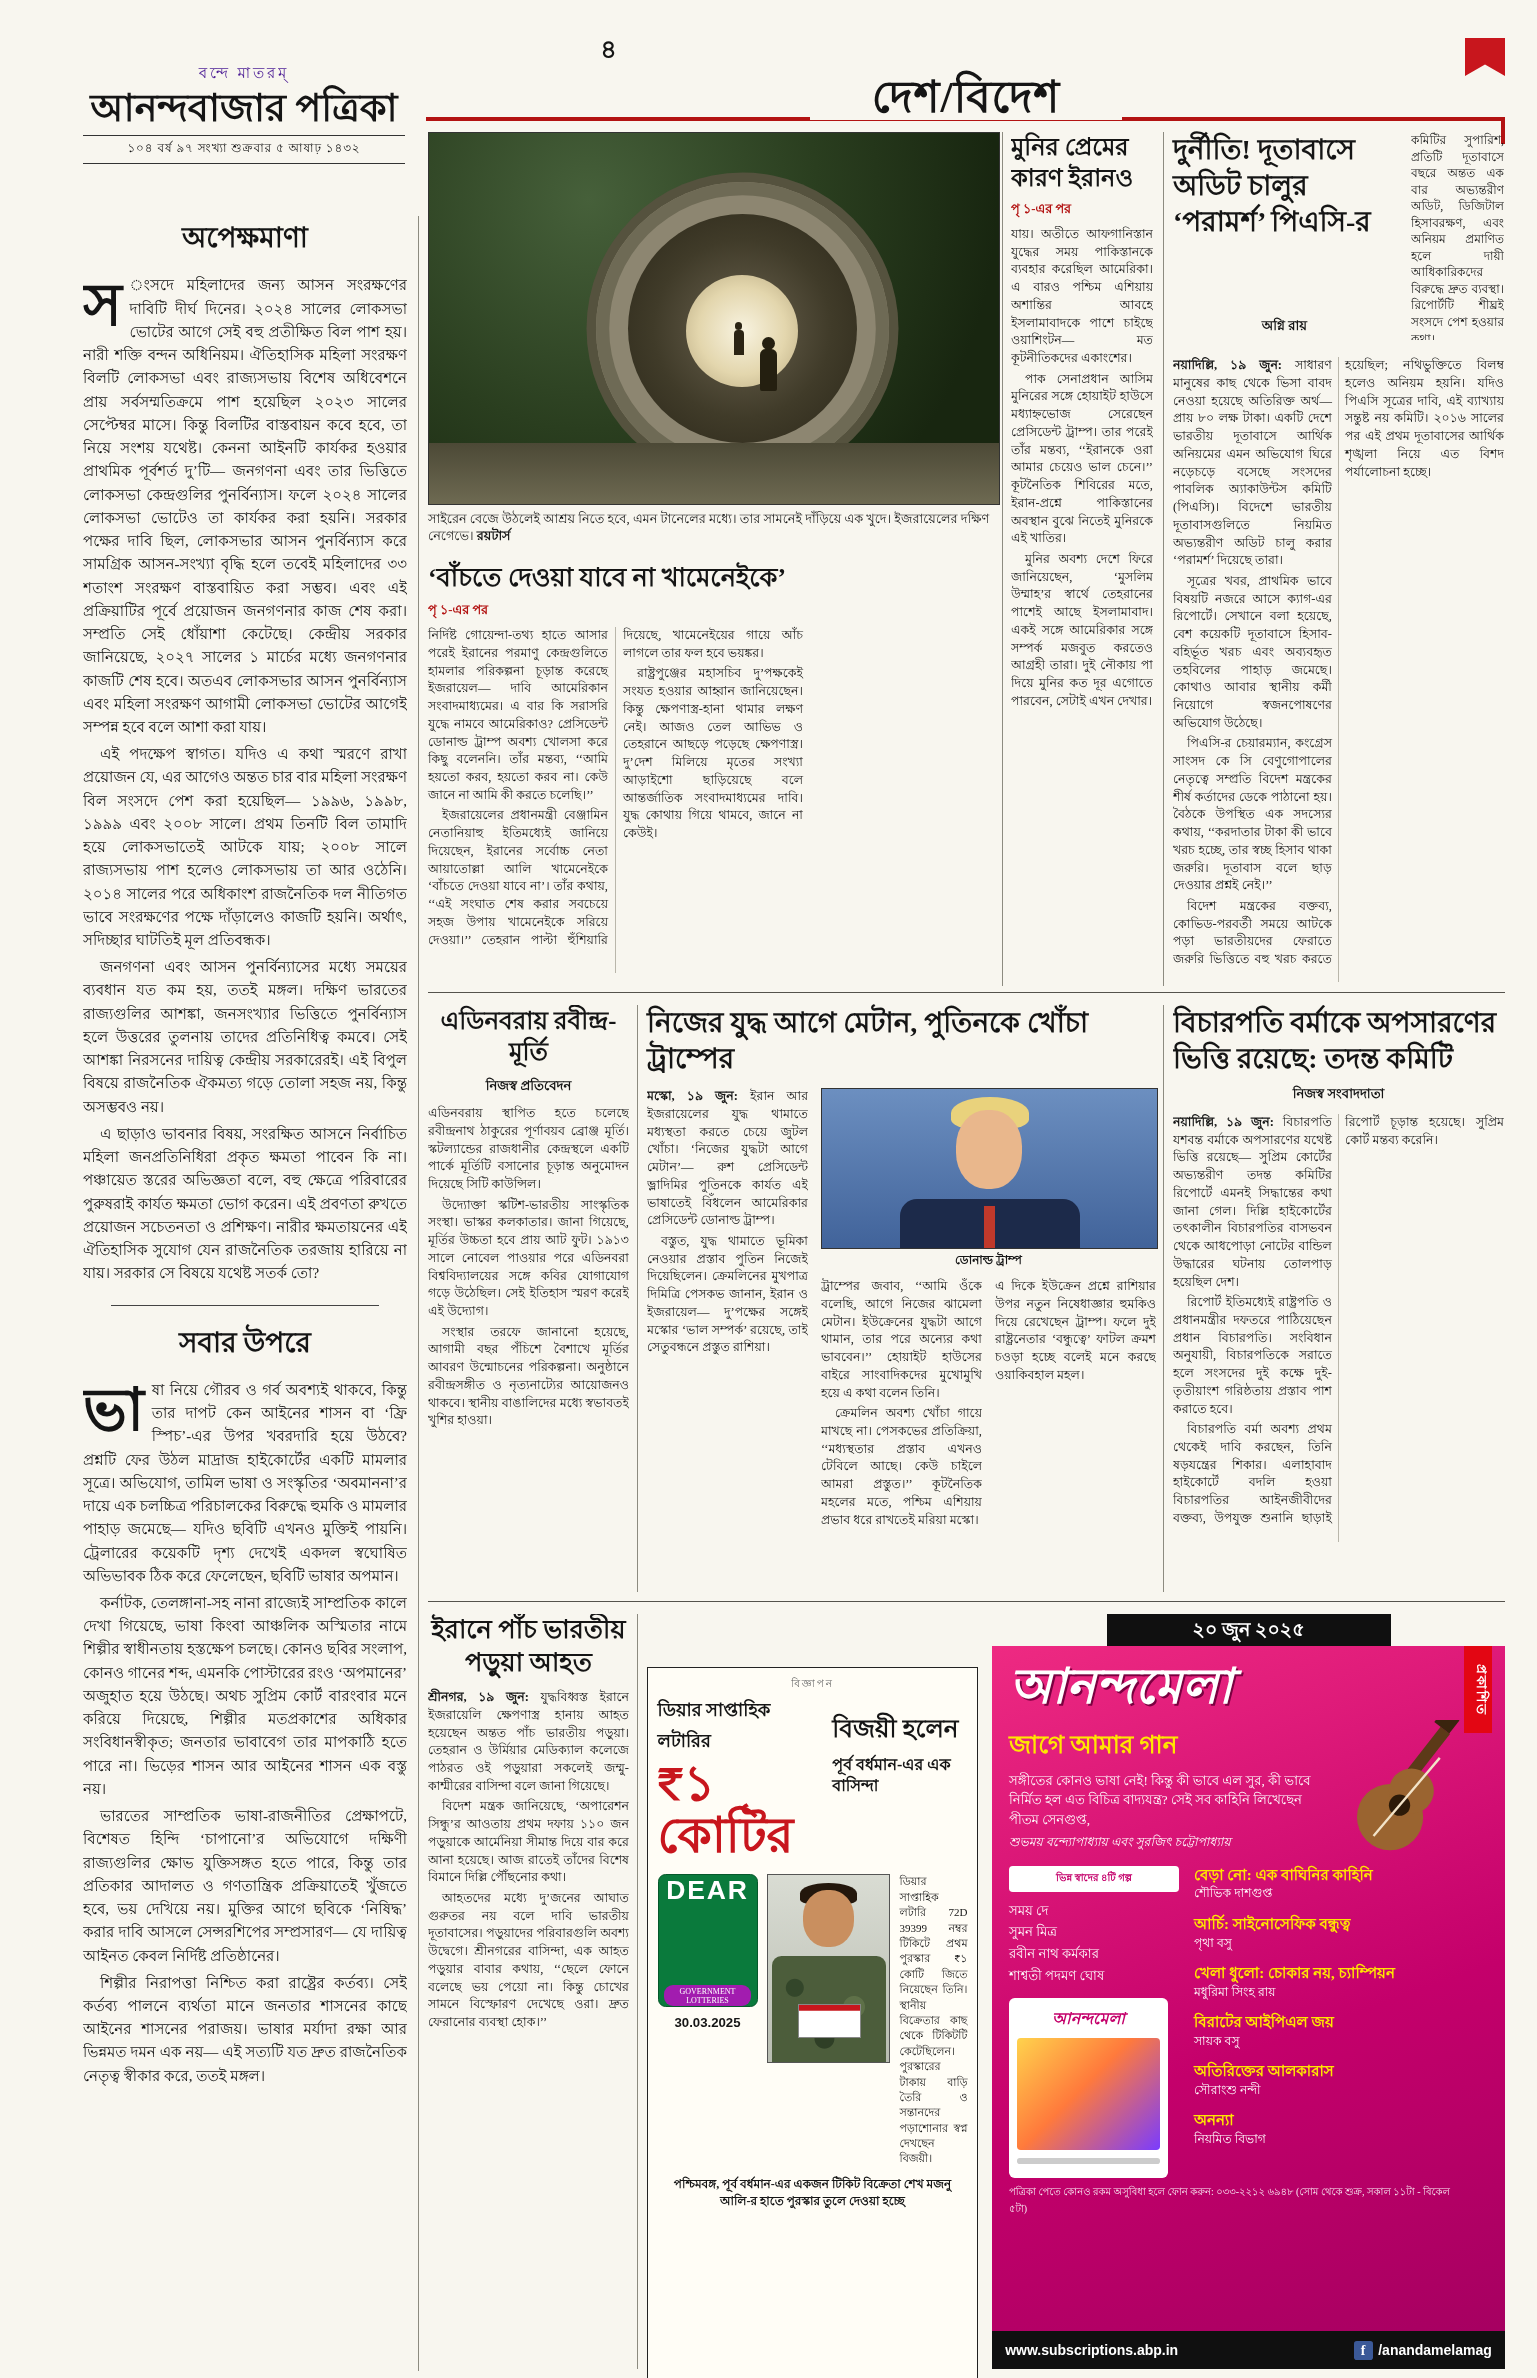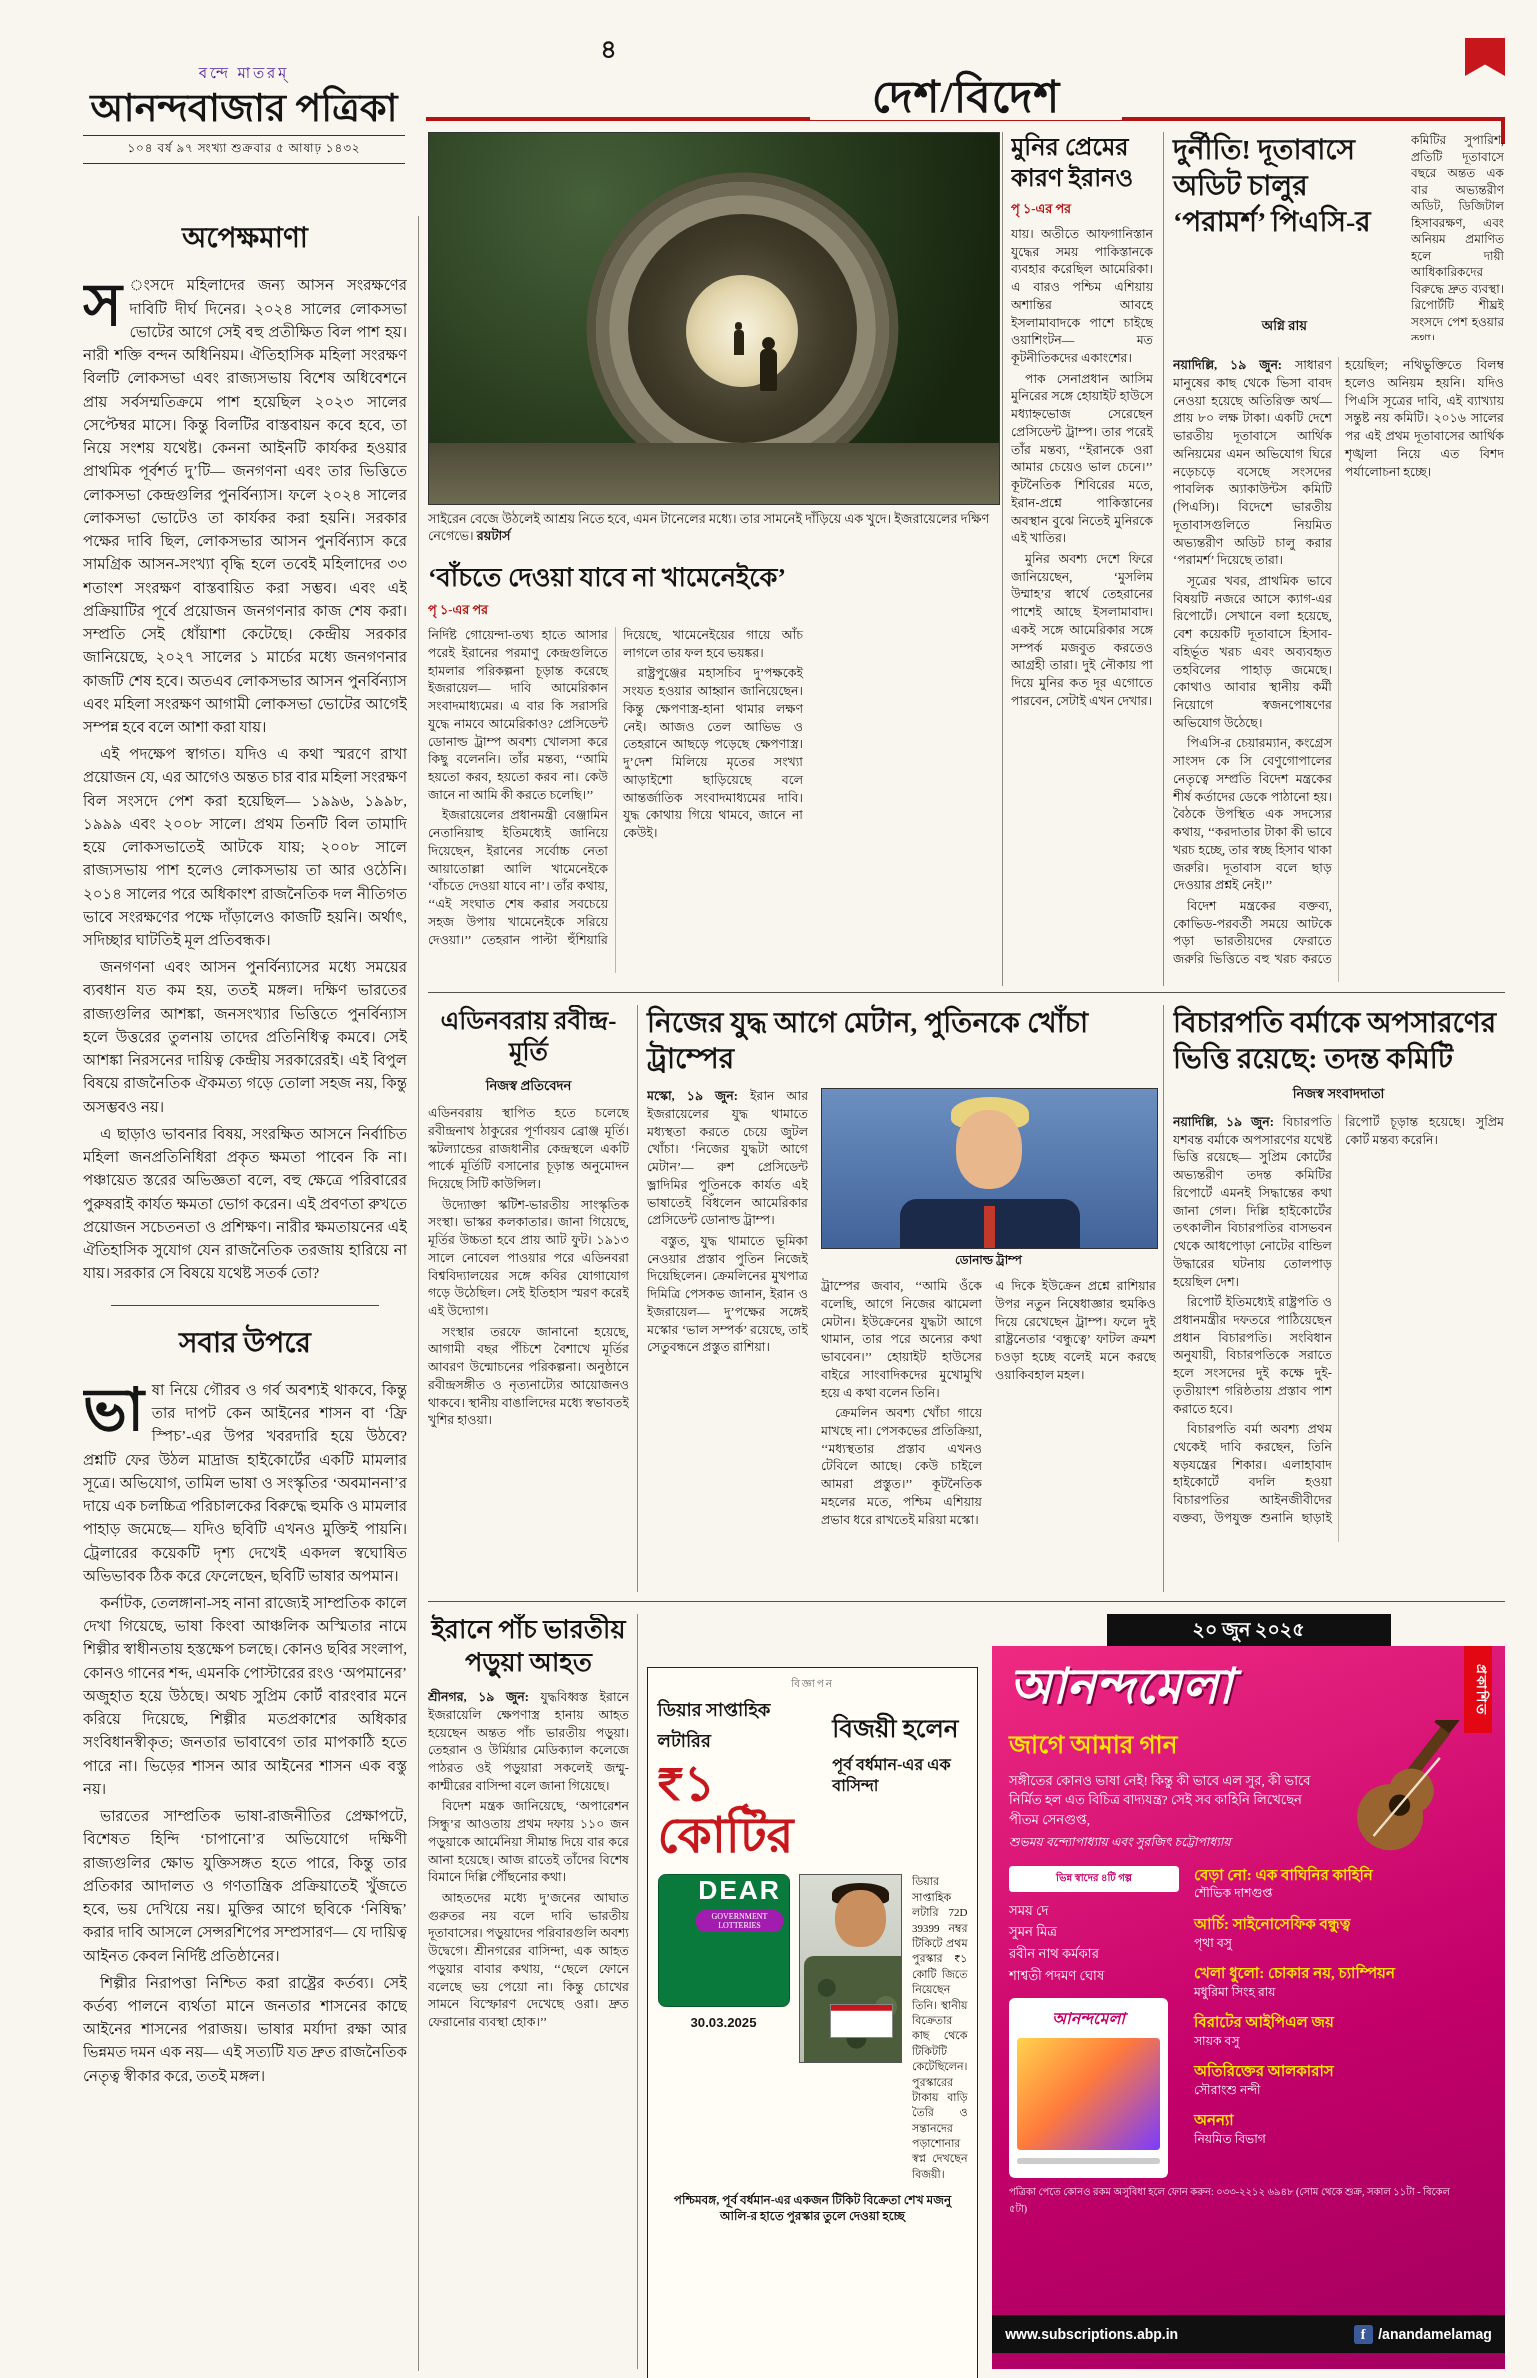--- a/index.html
+++ b/index.html
@@ -112,21 +112,21 @@
   #lottery-ad{position:absolute;left:647px;top:1667px;width:331px;height:859px;
               border:1.9px solid #222;background:#fffdf6;box-sizing:border-box;padding:7.6px 9.5px;}
   #lottery-ad .ad-label{font-size:10.4px;text-align:center;color:#666;letter-spacing:1.9px;}
   .lot-head{display:flex;gap:9.5px;align-items:flex-start;margin-top:3.8px;}
   .lot-kicker{font-size:18px;font-weight:bold;}
   .lot-amount{font-size:49px;font-weight:800;color:#c8161d;line-height:1.05;}
   .lot-win1{font-size:24.6px;font-weight:800;margin-top:13.2px;}
   .lot-win2{font-size:16px;font-weight:bold;margin-top:5.7px;line-height:1.3;}
   .lot-mid{display:flex;gap:9.5px;margin-top:13.2px;}
   .dear-ticket{width:98px;height:131px;background:#0a7a3c;border:1.9px solid #06582b;border-radius:7.6px;
-               color:#fff;text-align:center;display:flex;flex-direction:column;justify-content:flex-start;gap:3.8px;padding-left:32px;}
+               color:#fff;text-align:center;display:flex;flex-direction:column;justify-content:space-between;gap:3.8px;}
   .dear-ticket .dear{font-size:26.5px;font-weight:800;letter-spacing:1.9px;font-family:"Liberation Sans",sans-serif;}
   .dear-ticket .sub{font-size:8px;background:#a21caf;margin:0 5.7px;padding:1.9px 0;border-radius:9px;}
   .draw-date{font-size:13.2px;font-weight:800;text-align:center;margin-top:7.6px;font-family:"Liberation Sans",sans-serif;}
   .lot-photo{position:relative;width:121px;height:187px;background:linear-gradient(#d9dcd3,#b9bdb2);
              border:0.9px solid #555;overflow:hidden;}
   .lp-head{position:absolute;left:35px;top:15px;width:51px;height:57px;background:#c98f5f;border-radius:46%;}
   .lp-hair{position:absolute;left:32px;top:7.6px;width:57px;height:21px;background:#23170c;border-radius:50% 50% 20% 20%;}
   .lp-body{position:absolute;left:3.8px;bottom:0;width:114px;height:106px;border-radius:9.5px 9.5px 0 0;
            background:#4c5d3b;background-image:radial-gradient(circle at 20% 30%,#33462a 8.5px,transparent 9.5px),
            radial-gradient(circle at 72% 48%,#5e7048 10.4px,transparent 11.4px),
@@ -157,21 +157,21 @@
   .am-cover{width:159px;height:180px;background:#fff;border-radius:5.7px;padding:7.6px;box-sizing:border-box;}
   .am-cover .c-title{color:#c4006b;font-weight:800;font-size:16px;text-align:center;font-style:italic;}
   .am-cover .c-img{height:112px;margin-top:5.7px;border-radius:3.8px;
                    background:linear-gradient(135deg,#ffd34d,#ff7a3c 45%,#7a3cff);}
   .am-cover .c-line{height:5.7px;background:#ccc;border-radius:2.8px;margin-top:7.6px;}
   .am-right{flex:1;}
   .am-item{margin-bottom:10.4px;}
   .am-item .it{color:#ffe600;font-size:15px;font-weight:800;line-height:1.25;}
   .am-item .ia{font-size:12.3px;}
   .am-footnote{font-size:10px;opacity:.92;margin-top:5.7px;width:454px;}
-  #am-bar{position:absolute;left:0;bottom:16px;width:100%;height:38px;background:#101010;color:#fff;
+  #am-bar{position:absolute;left:0;bottom:0;width:100%;height:38px;background:#101010;color:#fff;
           display:flex;justify-content:space-between;align-items:center;padding:0 13.2px;box-sizing:border-box;
           font-size:14px;font-weight:bold;font-family:"Liberation Sans",sans-serif;}
   .fb{display:inline-block;width:19px;height:19px;background:#3b5998;color:#fff;text-align:center;
       line-height:19px;border-radius:2.8px;margin-right:5.7px;font-family:"Liberation Serif",serif;}
 </style>
 </head>
 <body>
 
 <div id="page">
 

